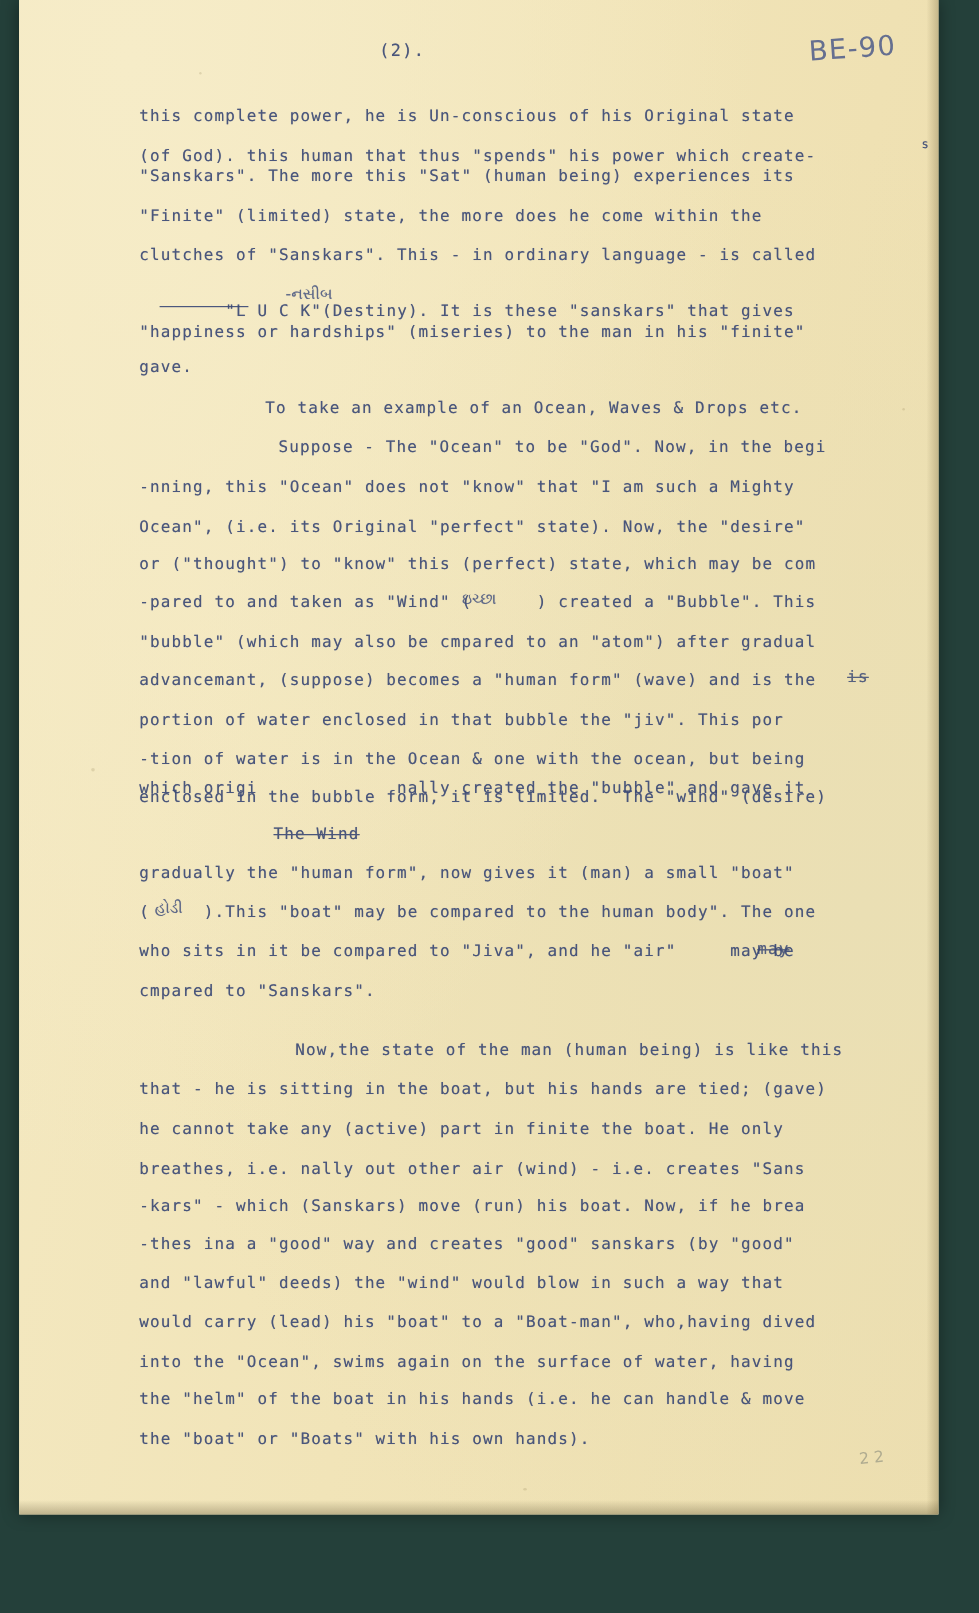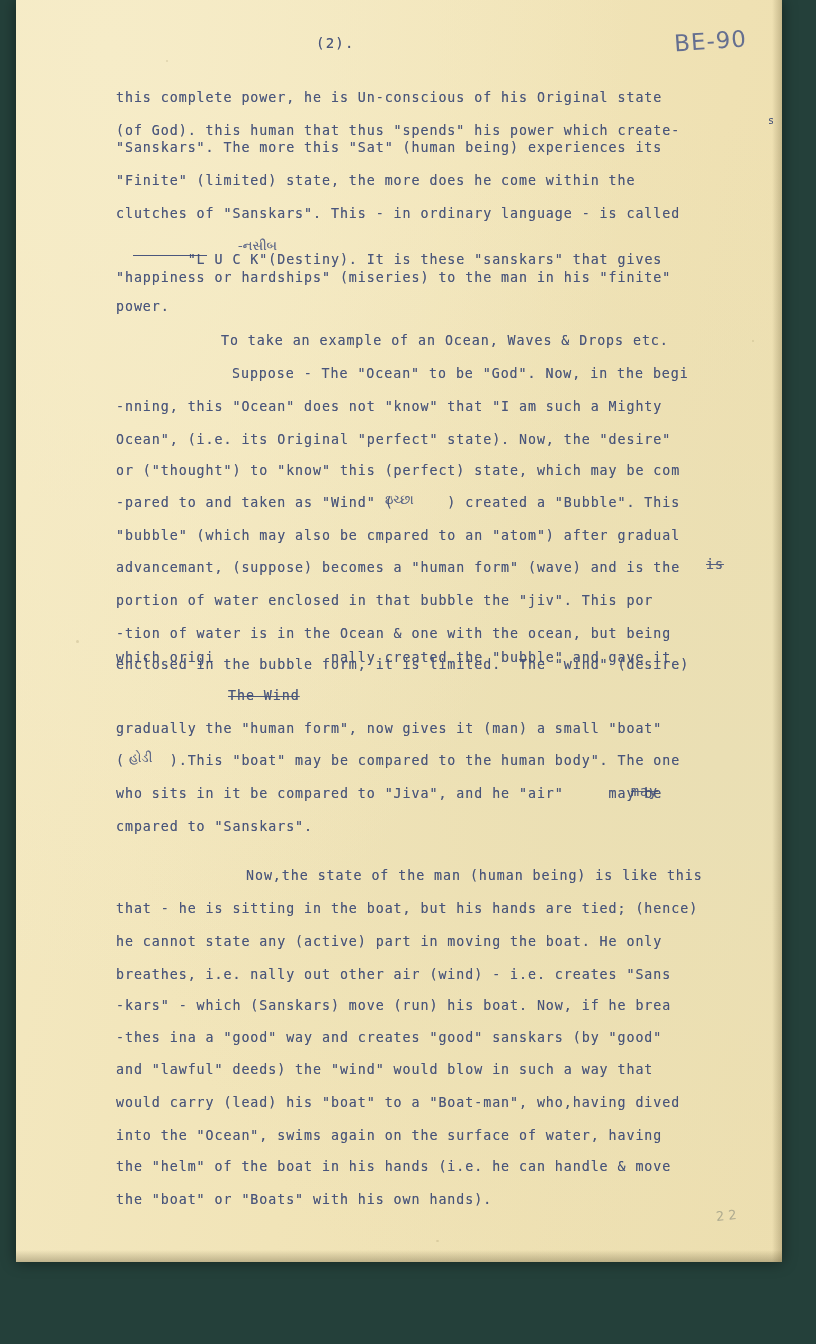--- a/index.html
+++ b/index.html
@@ -162,21 +162,21 @@
       <div class="tw line" style="top:174px">"Finite" (limited) state, the more does he come within the</div>
       <div class="tw line" style="top:207px">clutches of "Sanskars". This - in ordinary language - is called</div>
 
       <div class="tw line" style="top:240px">
         <span>"L U C K"(Destiny). It is these "sanskars" that gives</span>
       </div>
       <div class="tw" style="left:117px; top:240px; width:74px; border-bottom:1px solid #3c4a76; height:15px;"></div>
       <div class="tw hand" style="left:222px; top:239px;">-નસીબ</div>
 
       <div class="tw line" style="top:271px">"happiness or hardships" (miseries) to the man in his "finite"</div>
-      <div class="tw line" style="top:300px">power.</div>
+      <div class="tw line" style="top:300px">gave.</div>
 
       <div class="tw indent-1" style="top:334px">To take an example of an Ocean, Waves &amp; Drops etc.</div>
       <div class="tw indent-2" style="top:367px">Suppose - The "Ocean" to be "God". Now, in the begi</div>
 
       <div class="tw line" style="top:400px">-nning, this "Ocean" does not "know" that "I am such a Mighty</div>
       <div class="tw line" style="top:433px">Ocean", (i.e. its Original "perfect" state). Now, the "desire"</div>
       <div class="tw line" style="top:464px">or ("thought") to "know" this (perfect) state, which may be com</div>
 
       <div class="tw line" style="top:496px">-pared to and taken as "Wind" (      ) created a "Bubble". This</div>
       <div class="tw hand" style="left:369px; top:493px;">ઇચ્છા</div>
@@ -197,22 +197,22 @@
 
       <div class="tw line" style="top:754px">(     ).This "boat" may be compared to the human body". The one</div>
       <div class="tw hand" style="left:113px; top:751px;">હોડી</div>
 
       <div class="tw line" style="top:787px">who sits in it be compared to "Jiva", and he "air"     may be</div>
       <div class="tw xout" style="left:615px; top:785px;">may</div>
 
       <div class="tw line" style="top:820px">cmpared to "Sanskars".</div>
 
       <div class="tw indent-3" style="top:869px">Now,the state of the man (human being) is like this</div>
-      <div class="tw line" style="top:902px">that - he is sitting in the boat, but his hands are tied; (hence)</div>
-      <div class="tw line" style="top:935px">he cannot state any (active) part in moving the boat. He only</div>
+      <div class="tw line" style="top:902px">that - he is sitting in the boat, but his hands are tied; (gave)</div>
+      <div class="tw line" style="top:935px">he cannot take any (active) part in finite the boat. He only</div>
       <div class="tw line" style="top:968px">breathes, i.e. nally out other air (wind) - i.e. creates "Sans</div>
       <div class="tw line" style="top:999px">-kars" - which (Sanskars) move (run) his boat. Now, if he brea</div>
       <div class="tw line" style="top:1031px">-thes ina a "good" way and creates "good" sanskars (by "good"</div>
       <div class="tw line" style="top:1063px">and "lawful" deeds) the "wind" would blow in such a way that</div>
       <div class="tw line" style="top:1096px">would carry (lead) his "boat" to a "Boat-man", who,having dived</div>
       <div class="tw line" style="top:1129px">into the "Ocean", swims again on the surface of water, having</div>
       <div class="tw line" style="top:1160px">the "helm" of the boat in his hands (i.e. he can handle &amp; move</div>
       <div class="tw line" style="top:1193px">the "boat" or "Boats" with his own hands).</div>
 
       <div id="pencil-mark">2 2</div>

